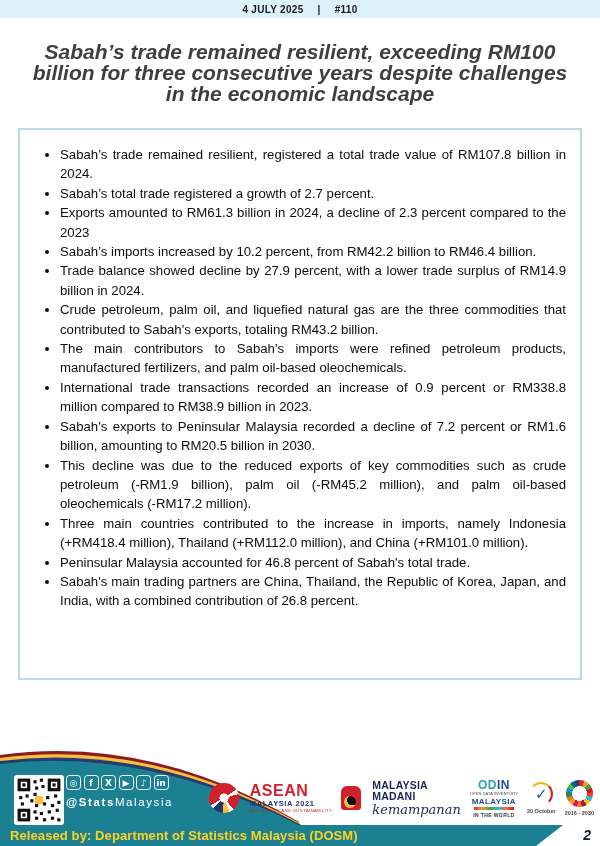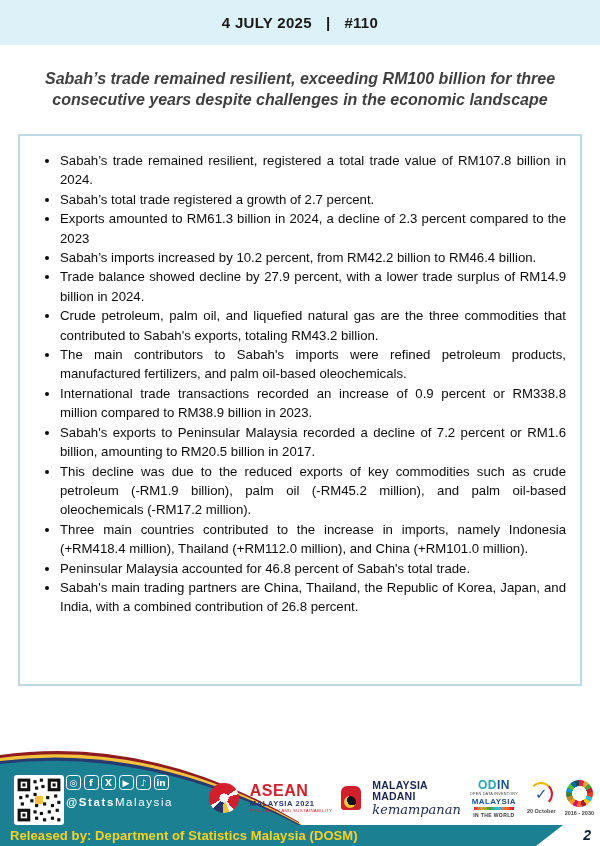--- a/index.html
+++ b/index.html
@@ -16,27 +16,27 @@
   }
   *{margin:0;padding:0;box-sizing:border-box;}
   html,body{background:#888;}
   .page{
     position:relative;width:600px;height:846px;margin:0 auto;
     background:#fff;overflow:hidden;
     font-family:"Liberation Sans","DejaVu Sans",sans-serif;color:#111;
   }
   
   .date-strip{
-    height:45px;background:var(--header-strip);
+    height:18px;background:var(--header-strip);
     display:flex;align-items:center;justify-content:center;gap:14px;
-    font-size:15px;font-weight:bold;color:#1a1a1a;letter-spacing:.3px;
+    font-size:10px;font-weight:bold;color:#1a1a1a;letter-spacing:.3px;
   }
   .page-title{
     margin:23px 26px 0;text-align:center;
-    font-size:16px;line-height:21px;font-weight:bold;font-style:italic;
+    font-size:21px;line-height:21px;font-weight:bold;font-style:italic;
     color:var(--title-text);
   }
   
   .content-box{
     margin:24px 18px 4px;height:552px;
     border:2px solid var(--box-border);background:#fff;
     padding:15px 14px 0 18px;
   }
   .content-box ul{margin:0;padding-left:22px;list-style:disc;}
   .content-box li{
@@ -140,21 +140,21 @@
   <div class="content-box">
     <ul>
       <li>Sabah’s trade remained resilient, registered a total trade value of RM107.8 billion in 2024.</li>
       <li>Sabah’s total trade registered a growth of 2.7 percent.</li>
       <li>Exports amounted to RM61.3 billion in 2024, a decline of 2.3 percent compared to the 2023</li>
       <li>Sabah’s imports increased by 10.2 percent, from RM42.2 billion to RM46.4 billion.</li>
       <li>Trade balance showed decline by 27.9 percent, with a lower trade surplus of RM14.9 billion in 2024.</li>
       <li>Crude petroleum, palm oil, and liquefied natural gas are the three commodities that contributed to Sabah's exports, totaling RM43.2 billion.</li>
       <li>The main contributors to Sabah's imports were refined petroleum products, manufactured fertilizers, and palm oil-based oleochemicals.</li>
       <li>International trade transactions recorded an increase of 0.9 percent or RM338.8 million compared to RM38.9 billion in 2023.</li>
-      <li>Sabah's exports to Peninsular Malaysia recorded a decline of 7.2 percent or RM1.6 billion, amounting to RM20.5 billion in 2017.</li>
+      <li>Sabah's exports to Peninsular Malaysia recorded a decline of 7.2 percent or RM1.6 billion, amounting to RM20.5 billion in 2030.</li>
       <li>This decline was due to the reduced exports of key commodities such as crude petroleum (-RM1.9 billion), palm oil (-RM45.2 million), and palm oil-based oleochemicals (-RM17.2 million).</li>
       <li>Three main countries contributed to the increase in imports, namely Indonesia (+RM418.4 million), Thailand (+RM112.0 million), and China (+RM101.0 million).</li>
       <li>Peninsular Malaysia accounted for 46.8 percent of Sabah's total trade.</li>
       <li>Sabah's main trading partners are China, Thailand, the Republic of Korea, Japan, and India, with a combined contribution of 26.8 percent.</li>
     </ul>
   </div>
 
   <div class="footer">
     <svg class="curve" width="600" height="96" viewBox="0 0 600 96" xmlns="http://www.w3.org/2000/svg">
       <path d="M0,5  Q150,-16 299,72 L299,96 L0,96 Z" fill="#8e1b1e"></path>

